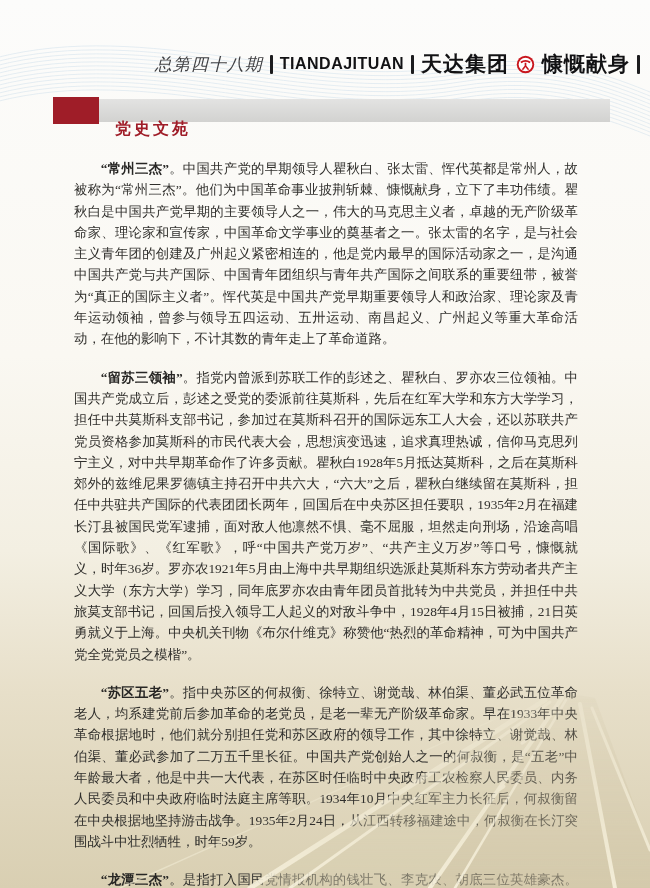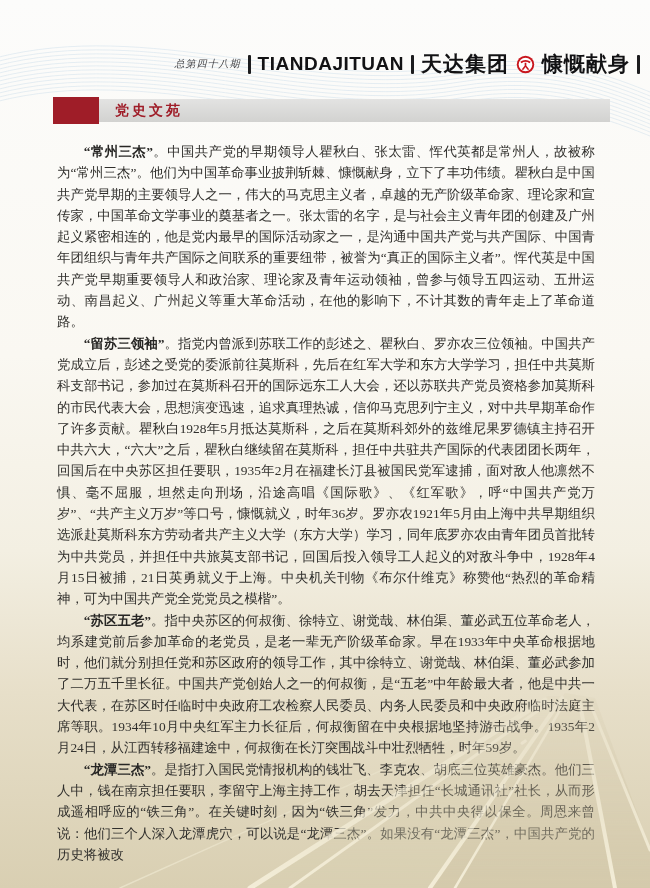--- a/index.html
+++ b/index.html
@@ -13,52 +13,52 @@
     background:linear-gradient(180deg,#fcfcfb 0%,#faf8f2 40%,#f3efe2 62%,#e7dfc9 78%,#d9cfb2 100%);
   }
   
   .waves{position:absolute;top:18px;left:0;width:650px;height:120px;pointer-events:none;}
   
   .masthead{
     position:absolute;top:52px;right:10px;height:24px;
     display:flex;align-items:center;gap:7px;white-space:nowrap;
   }
   .issue{
-    font-style:italic;font-size:10px;color:#3f3f42;
+    font-style:italic;font-size:17px;color:#3f3f42;
     font-family:"Liberation Serif","DejaVu Serif",serif;letter-spacing:1px;
   }
   .vbar{width:3px;height:19px;background:#1c1c1e;border-radius:1px;}
   .brand-en{
     font-family:"Liberation Sans","DejaVu Sans",sans-serif;font-weight:bold;
-    font-size:19px;color:#121214;letter-spacing:.5px;
+    font-size:16px;color:#121214;letter-spacing:.5px;
   }
   .brand-cn,.publication{
     font-family:"Liberation Sans","DejaVu Sans",sans-serif;font-weight:bold;
     font-size:21px;color:#121214;letter-spacing:1px;
   }
   .logo{display:inline-flex;width:19px;height:19px;}
   
   .section-header{position:absolute;top:97px;left:53px;width:557px;height:27px;}
   .section-bar{
     position:absolute;left:0;top:2px;width:557px;height:23px;
     background:linear-gradient(180deg,#e3e3e2,#d2d2d0);
   }
   .red-block{position:absolute;left:0;top:0;width:46px;height:27px;background:#9f1d28;}
   .section-title{
-    position:absolute;left:62px;top:1px;margin:0;
+    position:absolute;left:62px;top:19px;margin:0;
     font-family:"Liberation Sans","DejaVu Sans",sans-serif;
-    font-size:14px;font-weight:bold;color:#9f1d28;letter-spacing:3px;line-height:25px;
+    font-size:16px;font-weight:bold;color:#9f1d28;letter-spacing:3px;line-height:25px;
   }
   
   .article{
     position:absolute;top:141px;left:57px;width:538px;
     font-size:13.4px;line-height:21.3px;color:#302f2c;
     text-align:justify;
   }
-  .article p{margin:0;text-indent:2em;}
+  .article p{margin:17px;text-indent:2em;}
   .article .lead{font-weight:bold;color:#272624;}
   
   .road{position:absolute;left:0;bottom:0;width:650px;height:250px;pointer-events:none;}
 </style>
 </head>
 <body>
 
 <div class="page">
 
   <svg class="waves" viewBox="0 0 650 120" xmlns="http://www.w3.org/2000/svg">

